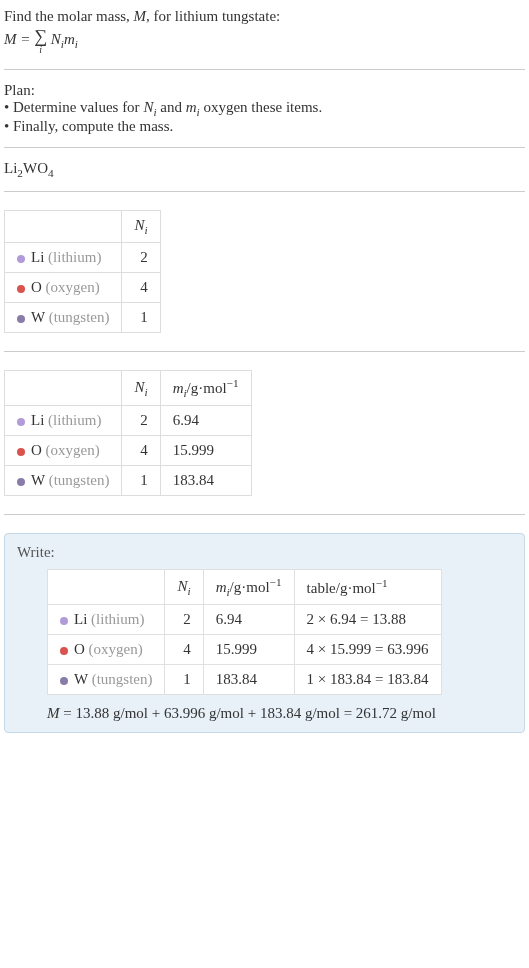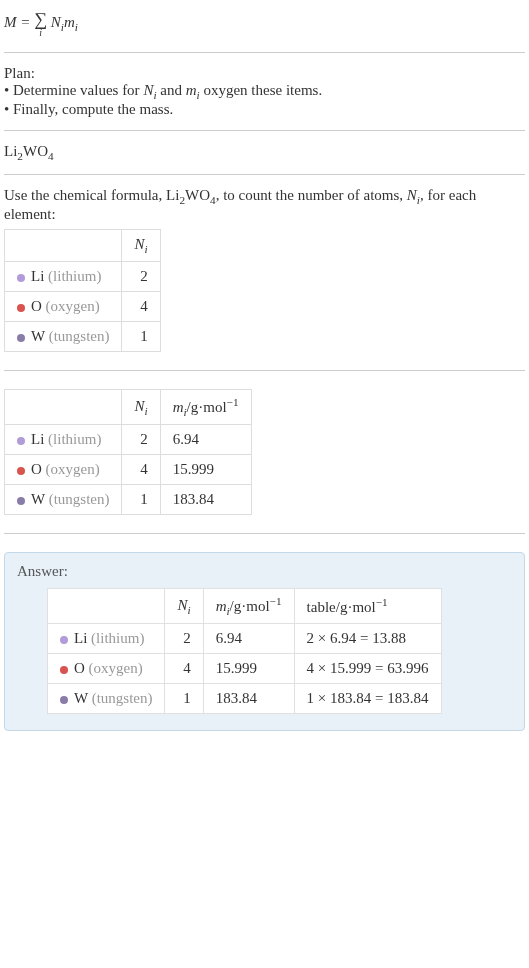--- a/index.html
+++ b/index.html
@@ -108,20 +108,23 @@
       margin-top: 10px;
     }
     .plan-item {
       padding-left: 0;
     }
   </style>
 </head>
 <body>
 
 <div class="section">
+  <div>
+    <span>Find the molar mass, </span><i>M</i><span>, for lithium tungstate:</span>
+  </div>
   <div class="formula">
     <span>M</span><span> = </span><span class="sigma"><span class="sigma-main">∑</span><span class="sigma-sub">i</span></span> <span>N</span><span class="sub">i</span><span>m</span><span class="sub">i</span>
   </div>
 </div>
 
 <hr>
 
 <div class="section">
   <div>Plan:</div>
   <div class="plan-item">
@@ -134,23 +137,20 @@
 
 <div class="section">
   <div>
     <span>Li</span><span class="sub">2</span><span>WO</span><span class="sub">4</span>
   </div>
 </div>
 
 <hr>
 
 <div class="section">
-  <div>
-    <span>Use the chemical formula, </span><span>Li</span><span class="sub">2</span><span>WO</span><span class="sub">4</span><span>, to count the number of atoms, </span><i>N</i><span class="sub"><i>i</i></span><span>, for each element:</span>
-  </div>
   <table>
     <tbody>
         <tr>
       <th></th>
       <th><span>N</span><span class="sub">i</span></th>
     </tr>
     <tr>
       <td class="element-cell"><span class="dot dot-li"></span><span class="element-sym">Li</span><span> (lithium)</span></td>
       <td class="num-cell">2</td>
     </tr>
@@ -193,21 +193,21 @@
     </tr>
   </tbody>
     </table>
 </div>
 
 <hr>
 
 <div class="section">
 
   <div class="answer-box">
-    <div class="answer-label">Answer:</div>
+    <div class="answer-label">Write:</div>
     <table>
       <tbody>
           <tr>
         <th></th>
         <th><span>N</span><span class="sub">i</span></th>
         <th><span>m</span><span class="sub">i</span><span style="font-style:normal">/g·mol</span><span class="sup" style="font-style:normal">−1</span></th>
         <th><span style="font-style:normal">table/g·mol</span><span class="sup" style="font-style:normal">−1</span></th>
       </tr>
       <tr>
         <td class="element-cell"><span class="dot dot-li"></span><span class="element-sym">Li</span><span> (lithium)</span></td>
@@ -222,14 +222,17 @@
         <td>4 × 15.999 = 63.996</td>
       </tr>
       <tr>
         <td class="element-cell"><span class="dot dot-w"></span><span class="element-sym">W</span><span> (tungsten)</span></td>
         <td class="num-cell">1</td>
         <td>183.84</td>
         <td>1 × 183.84 = 183.84</td>
       </tr>
     </tbody>
       </table>
+    <div class="final-eq">
+      <span>M</span><span style="font-style:normal"> = 13.88 g/mol + 63.996 g/mol + 183.84 g/mol = 261.72 g/mol</span>
+    </div>
   </div>
 </div>
 
 </body></html>

